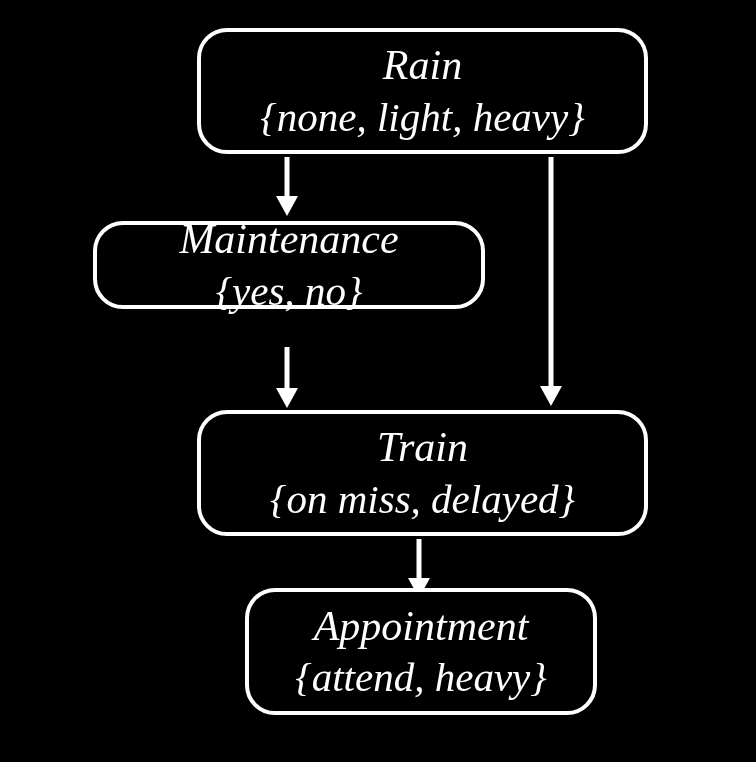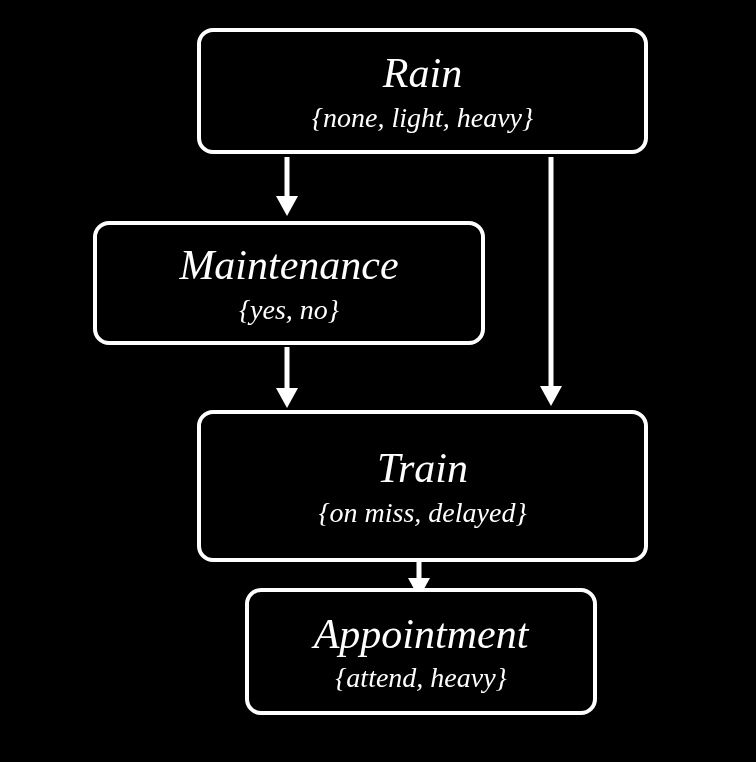--- a/index.html
+++ b/index.html
@@ -12,42 +12,42 @@
     width: 756px;
     height: 762px;
     background: #000000;
     overflow: hidden;
     font-family: "Liberation Serif", "DejaVu Serif", serif;
   }
   .node {
     position: absolute;
     box-sizing: border-box;
     border: 4px solid #ffffff;
-    border-radius: 16px;
+    border-radius: 30px;
     background: #000000;
     display: flex;
     flex-direction: column;
     align-items: center;
     justify-content: center;
     color: #ffffff;
     font-style: italic;
     text-align: center;
     line-height: 1.25;
   }
   .node .label {
     font-size: 42px;
     white-space: nowrap;
   }
   .node .values {
-    font-size: 28px;
+    font-size: 41px;
     white-space: nowrap;
   }
   .node-rain        { left: 197px; top: 28px;  width: 451px; height: 126px; }
-  .node-maintenance { left: 93px;  top: 221px; width: 392px; height: 124px; }
-  .node-train       { left: 197px; top: 410px; width: 451px; height: 152px; }
+  .node-maintenance { left: 93px;  top: 221px; width: 392px; height: 88px; }
+  .node-train       { left: 197px; top: 410px; width: 451px; height: 126px; }
   .node-appointment { left: 245px; top: 588px; width: 352px; height: 127px; }
   .edges {
     position: absolute;
     left: 0;
     top: 0;
     width: 756px;
     height: 762px;
     pointer-events: none;
   }
   .edge-line {

